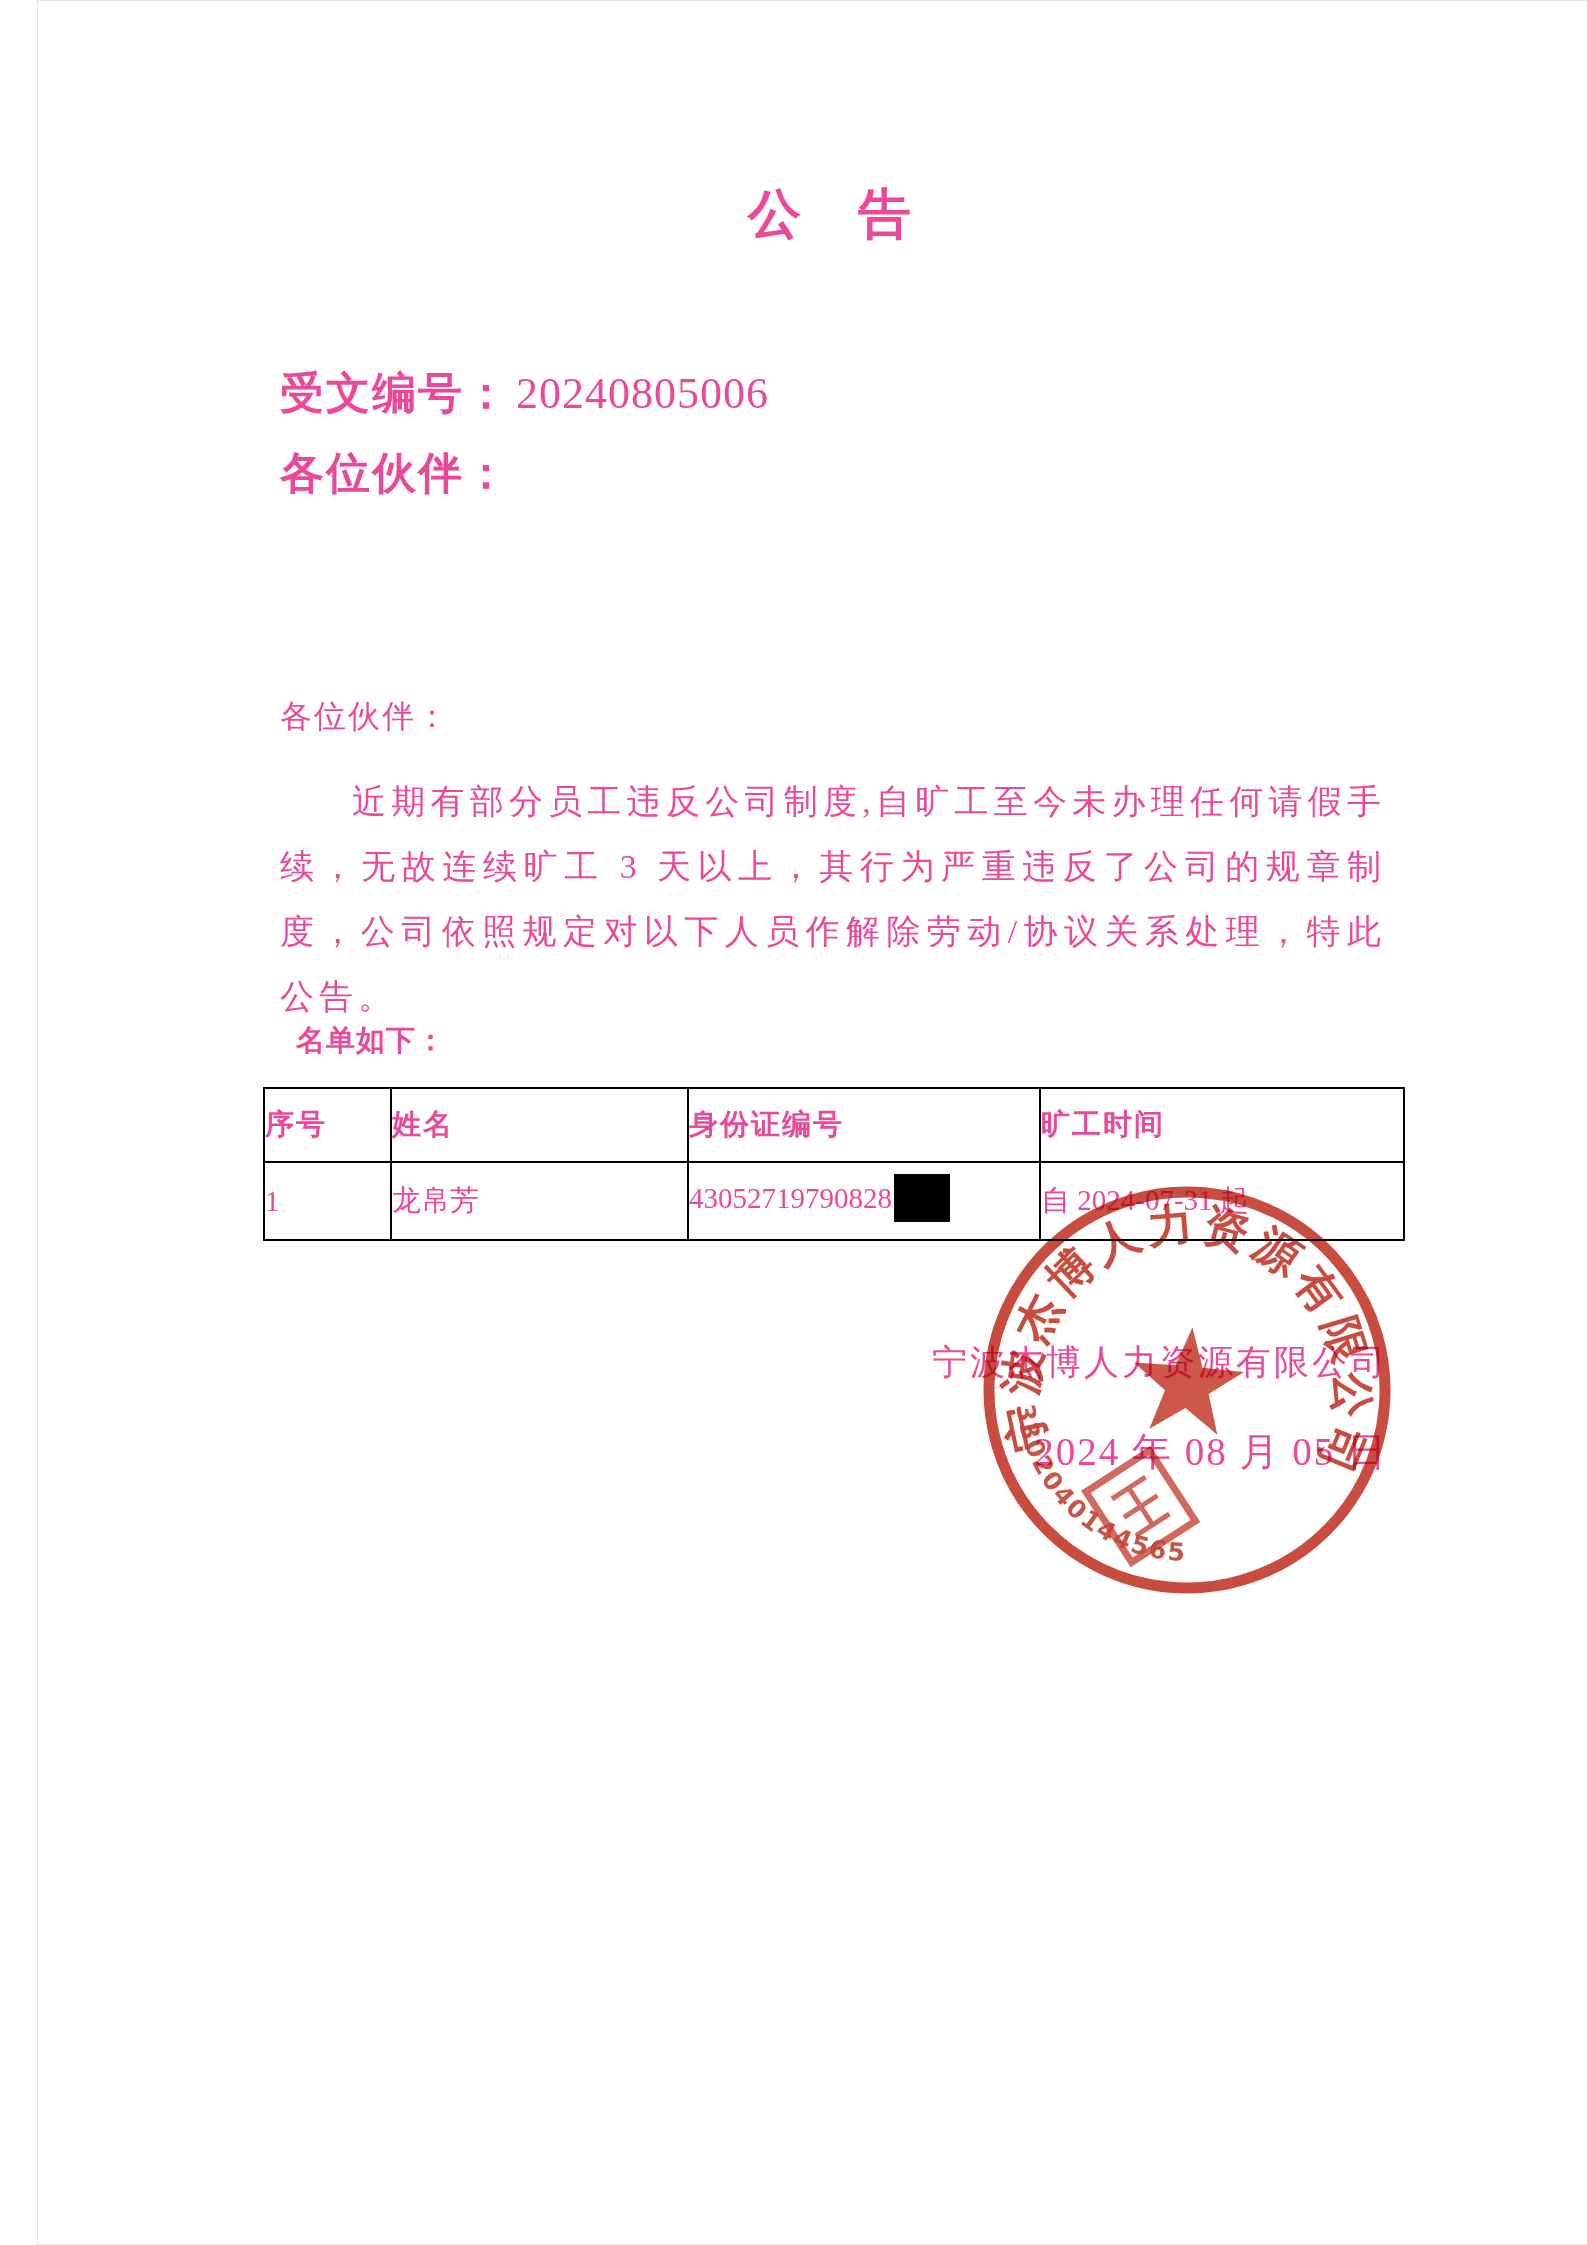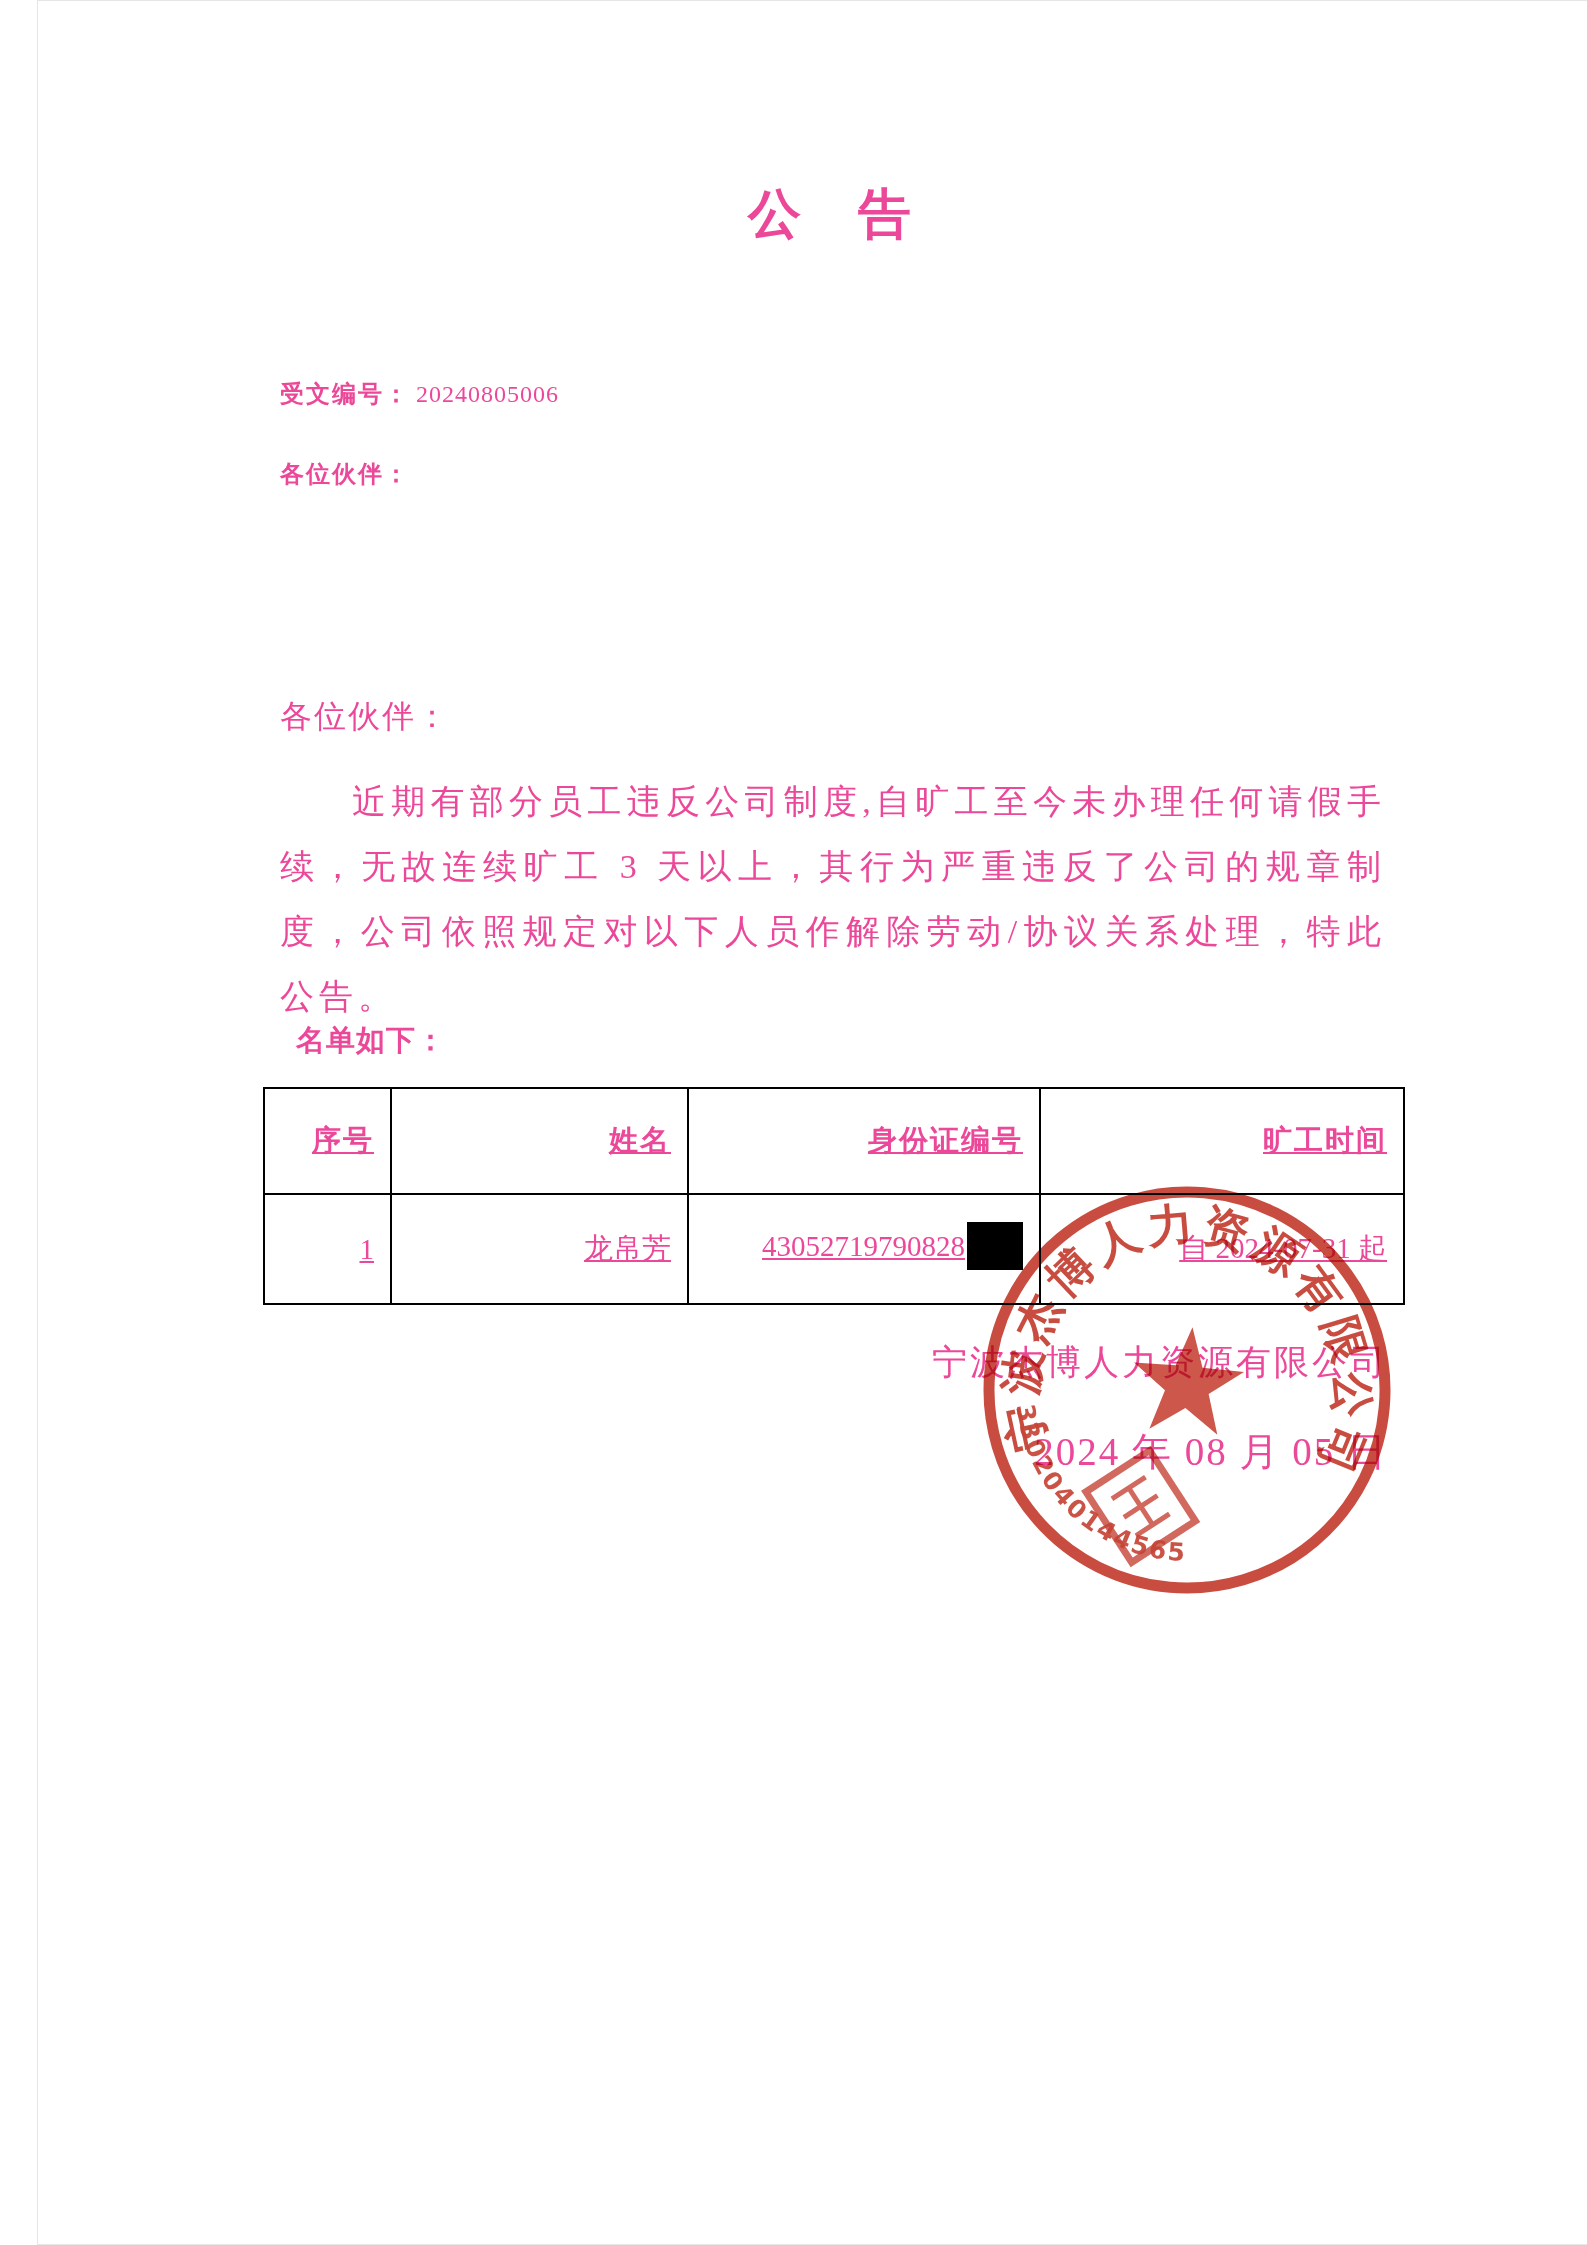--- a/index.html
+++ b/index.html
@@ -13,42 +13,42 @@
     color:#ec4899;
     overflow:hidden;
     margin-left:37px;
   }
   .title{
     position:absolute;top:178px;left:0;width:100%;
     margin:0;text-align:center;
     font-size:53px;font-weight:700;letter-spacing:2px;
   }
   .meta{position:absolute;top:353px;left:242px;width:1110px;}
-  .meta-line{height:80px;line-height:80px;font-size:24px;white-space:nowrap;}
+  .meta-line{height:80px;line-height:80px;font-size:44px;white-space:nowrap;}
   .meta-line .label{font-weight:700;letter-spacing:2px;}
   .meta-line .value{font-weight:400;letter-spacing:1px;padding-left:6px;}
   .salutation{
     position:absolute;top:694px;left:242px;
     font-size:32px;line-height:42px;letter-spacing:2px;
   }
   .para{
     position:absolute;top:768px;left:242px;width:1106px;
     margin:0;font-size:34px;line-height:65px;letter-spacing:5px;
     text-indent:72px;text-align:justify;
   }
   .list-intro{
     position:absolute;top:1020px;left:258px;
     font-size:29px;font-weight:700;letter-spacing:1px;
   }
   .roster{position:absolute;top:1086px;left:225px;}
   .roster table{border-collapse:collapse;table-layout:fixed;}
   .roster th,.roster td{
     border:2px solid #000;
-    text-align:right;vertical-align:middle;
-    font-size:29px;padding:16px;text-decoration:underline;
+    text-align:left;vertical-align:middle;
+    font-size:29px;padding:0;
   }
   .roster th{height:72px;font-weight:700;letter-spacing:2px;}
   .roster td{height:76px;font-weight:400;}
   .redact{
     display:inline-block;width:56px;height:48px;background:#000;
     vertical-align:middle;margin-left:2px;transform:translateY(-3px);
   }
   .sig-company{
     position:absolute;top:1338px;right:235px;
     font-size:35px;letter-spacing:3px;white-space:nowrap;

